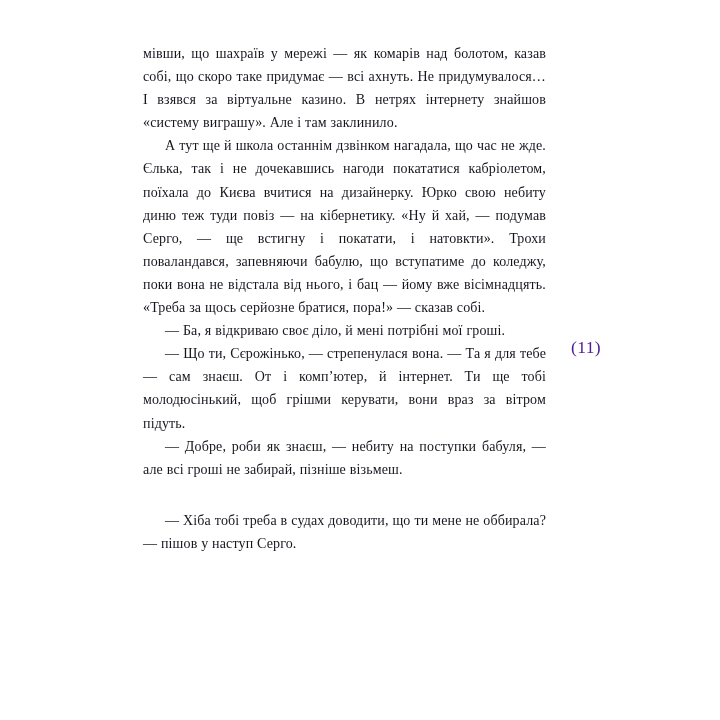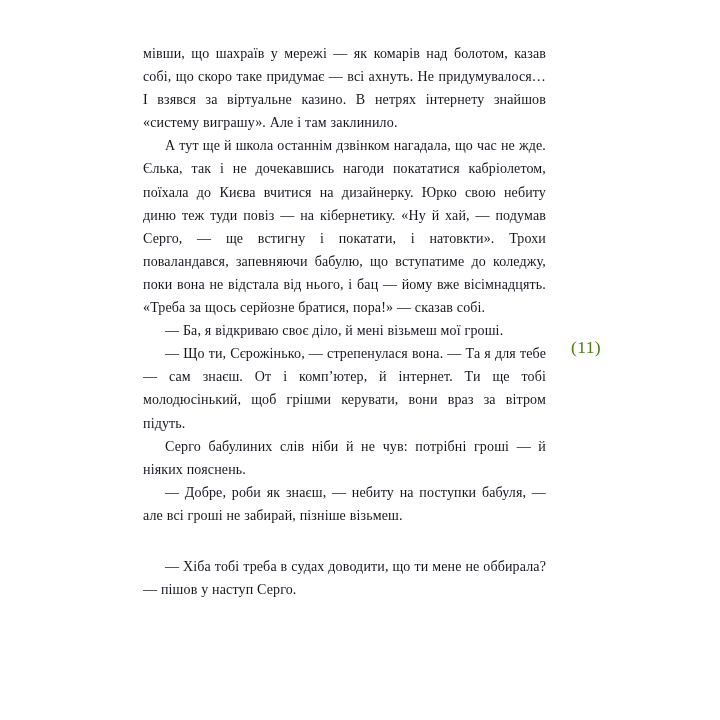--- a/index.html
+++ b/index.html
@@ -56,40 +56,39 @@
 
   
   .folio {
     position: absolute;
     left: 560px;
     top: 336px;
     width: 52px;
     text-align: center;
     font-size: 17.6px;
     line-height: 23px;
-    color: #4d7c0f;
+    color: #4c1d95;
     letter-spacing: 0.02em;
   }
 </style>
 </head>
 <body>
 
 <div class="page">
 
   <div class="text-column">
 
     <p class="para continuation">мівши, що шахраїв у мережі — як комарів над болотом, казав собі, що скоро таке придумає — всі ахнуть. Не придумувалося… І взявся за віртуальне казино. В нетрях інтернету знайшов «систему виграшу». Але і там заклинило.</p>
 
     <p class="para">А тут ще й школа останнім дзвінком нагадала, що час не жде. Єлька, так і не дочекавшись нагоди покататися кабріолетом, поїхала до Києва вчитися на дизайнерку. Юрко свою небиту диню теж туди повіз — на кібернетику. «Ну й хай, — подумав Серго, — ще встигну і покатати, і натовкти». Трохи поваландався, запевняючи бабулю, що вступатиме до коледжу, поки вона не відстала від нього, і бац — йому вже вісімнадцять. «Треба за щось серйозне братися, пора!» — сказав собі.</p>
 
-    <p class="para">— Ба, я відкриваю своє діло, й мені візьмеш мої гроші.</p>
+    <p class="para">— Ба, я відкриваю своє діло, й мені потрібні мої гроші.</p>
 
     <p class="para">— Що ти, Сєрожінько, — стрепенулася вона. — Та я для тебе — сам знаєш. От і комп’ютер, й інтернет. Ти ще тобі молодюсінький, щоб грішми керувати, вони враз за вітром підуть.</p>
 
-    <p class="para">Серго бабулиних слів ніби й не чув: потрібні гроші — й ніяких пояснень.</p>
 
     <p class="para">— Добре, роби як знаєш, — небиту на поступки бабуля, — але всі гроші не забирай, пізніше візьмеш.</p>
 
     <p class="para">— Хіба тобі треба в судах доводити, що ти мене не оббирала? — пішов у наступ Серго.</p>
 
   </div>
 
   <div class="folio">(11)</div>
 
 </div>

